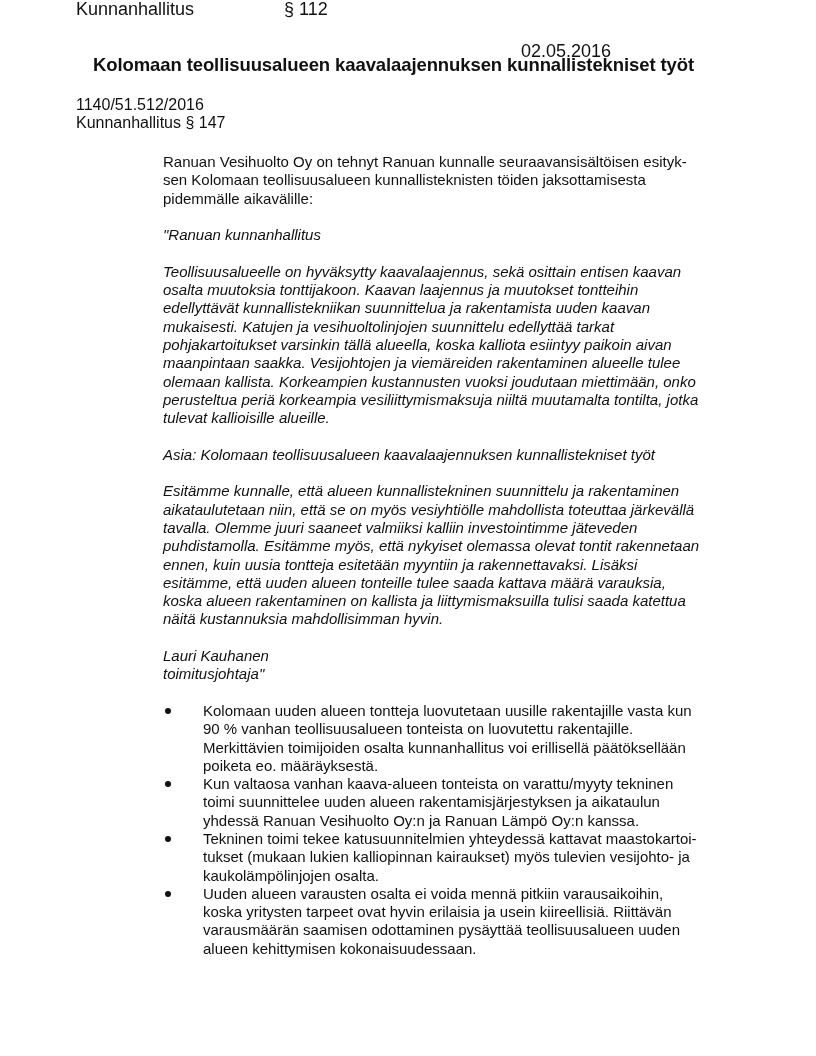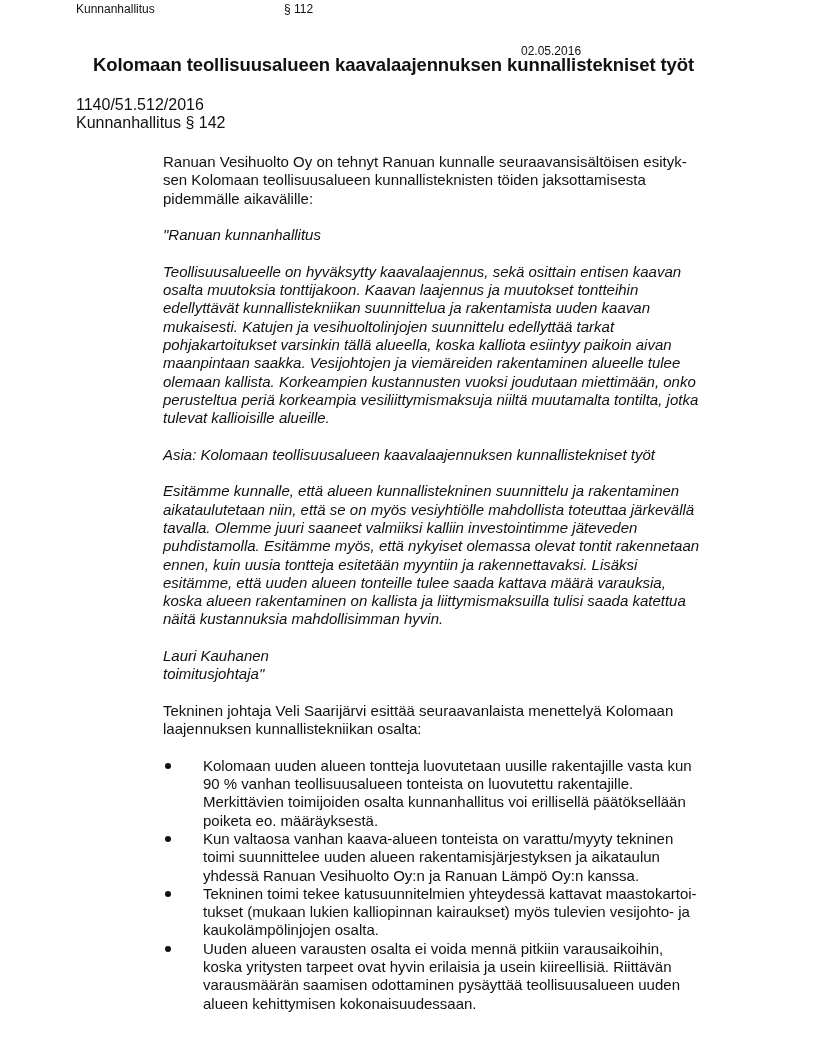--- a/index.html
+++ b/index.html
@@ -1,20 +1,20 @@
 <!DOCTYPE html>
 <html><head>
 <meta charset="utf-8">
 <style>
   html, body { margin: 0; padding: 0; background: #ffffff; }
   body {
     width: 816px; height: 1056px; position: relative; overflow: hidden;
     font-family: "Liberation Sans", sans-serif; color: #111111;
   }
-  .hdr { position: absolute; top: 0; font-size: 12px; line-height: 18px; }
+  .hdr { position: absolute; top: 0; font-size: 18px; line-height: 18px; }
   .h-org { left: 76px; }
   .h-sec { left: 284px; }
   .h-date { left: 521px; margin-top: 42px; }
   .title {
     position: absolute; left: 76px; top: 37px; margin: 17px;
     font-size: 18.5px; font-weight: bold; line-height: 22px; letter-spacing: -0.1px;
   }
   .ref { position: absolute; left: 76px; top: 77px; font-size: 16px; line-height: 18px; margin-top: 19px; }
   .sec2 { position: absolute; left: 76px; top: 114px; font-size: 16px; line-height: 18px; }
   .body {
@@ -34,21 +34,21 @@
 <body>
 
 <div>
   <span class="hdr h-org">Kunnanhallitus</span>
   <span class="hdr h-sec">§ 112</span>
   <span class="hdr h-date">02.05.2016</span>
 </div>
 
 <h1 class="title">Kolomaan teollisuusalueen kaavalaajennuksen kunnallistekniset työt</h1>
 <div class="ref">1140/51.512/2016</div>
-<div class="sec2">Kunnanhallitus § 142</div>
+<div class="sec2">Kunnanhallitus § 147</div>
 
 <div class="body">
   <p>Ranuan Vesihuolto Oy on tehnyt Ranuan kunnalle seuraavansisältöisen esityk-
 sen Kolomaan teollisuusalueen kunnallisteknisten töiden jaksottamisesta
 pidemmälle aikavälille:</p>
   <p class="it">"Ranuan kunnanhallitus</p>
   <p class="it">Teollisuusalueelle on hyväksytty kaavalaajennus, sekä osittain entisen kaavan
 osalta muutoksia tonttijakoon. Kaavan laajennus ja muutokset tontteihin
 edellyttävät kunnallistekniikan suunnittelua ja rakentamista uuden kaavan
 mukaisesti. Katujen ja vesihuoltolinjojen suunnittelu edellyttää tarkat
@@ -61,22 +61,20 @@
   <p class="it">Esitämme kunnalle, että alueen kunnallistekninen suunnittelu ja rakentaminen
 aikataulutetaan niin, että se on myös vesiyhtiölle mahdollista toteuttaa järkevällä
 tavalla. Olemme juuri saaneet valmiiksi kalliin investointimme jäteveden
 puhdistamolla. Esitämme myös, että nykyiset olemassa olevat tontit rakennetaan
 ennen, kuin uusia tontteja esitetään myyntiin ja rakennettavaksi. Lisäksi
 esitämme, että uuden alueen tonteille tulee saada kattava määrä varauksia,
 koska alueen rakentaminen on kallista ja liittymismaksuilla tulisi saada katettua
 näitä kustannuksia mahdollisimman hyvin.</p>
   <p class="it">Lauri Kauhanen
 toimitusjohtaja"</p>
-  <p>Tekninen johtaja Veli Saarijärvi esittää seuraavanlaista menettelyä Kolomaan
-laajennuksen kunnallistekniikan osalta:</p>
   <ul class="bul">
     <li><span class="dot"></span><span>Kolomaan uuden alueen tontteja luovutetaan uusille rakentajille vasta kun
 90 % vanhan teollisuusalueen tonteista on luovutettu rakentajille.
 Merkittävien toimijoiden osalta kunnanhallitus voi erillisellä päätöksellään
 poiketa eo. määräyksestä.</span></li>
     <li><span class="dot"></span><span>Kun valtaosa vanhan kaava-alueen tonteista on varattu/myyty tekninen
 toimi suunnittelee uuden alueen rakentamisjärjestyksen ja aikataulun
 yhdessä Ranuan Vesihuolto Oy:n ja Ranuan Lämpö Oy:n kanssa.</span></li>
     <li><span class="dot"></span><span>Tekninen toimi tekee katusuunnitelmien yhteydessä kattavat maastokartoi-
 tukset (mukaan lukien kalliopinnan kairaukset) myös tulevien vesijohto- ja

